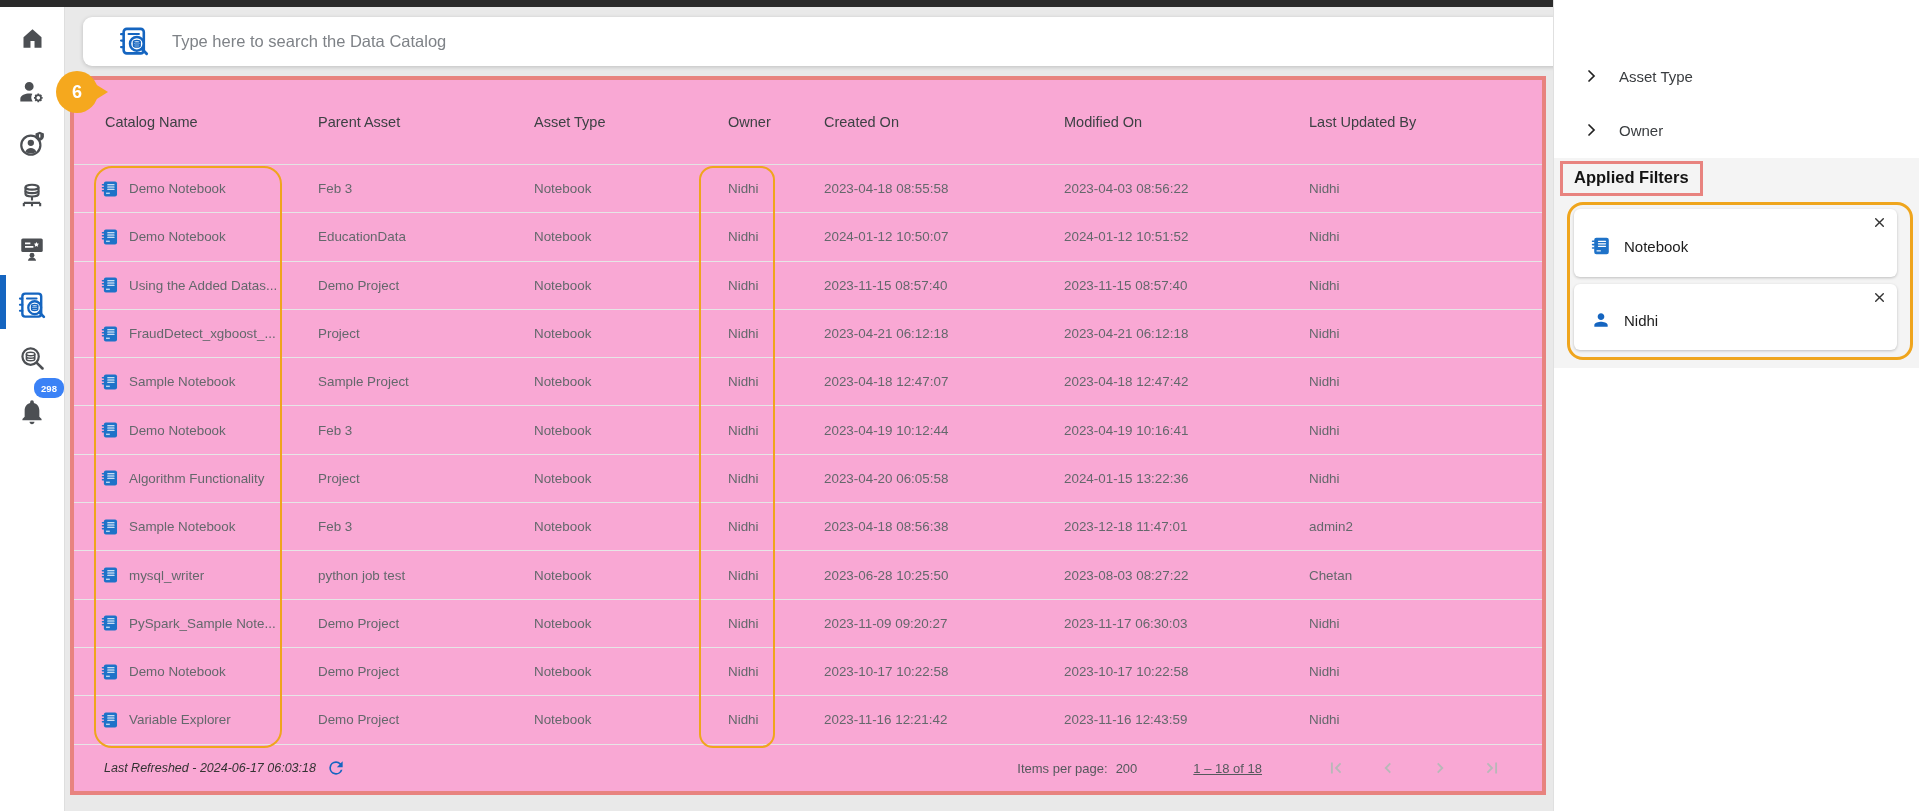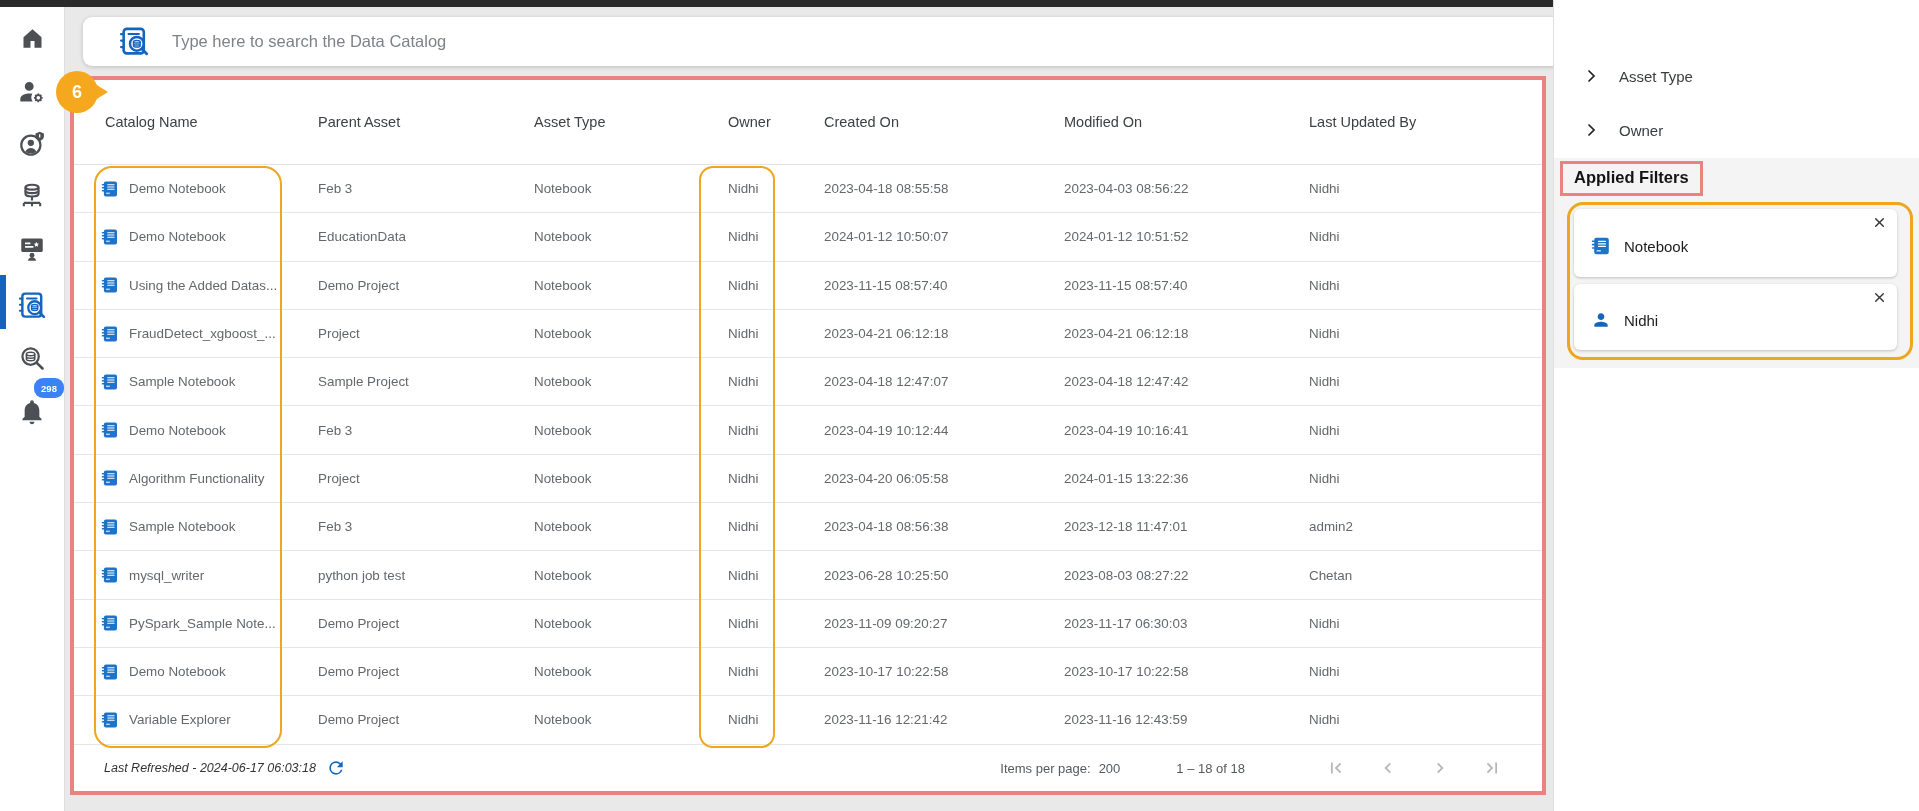--- a/index.html
+++ b/index.html
@@ -20,38 +20,38 @@
   
   .search-card{position:absolute;left:83px;top:17px;width:1611px;height:49px;background:#fff;border-radius:9px;
     box-shadow:0 1px 4px rgba(0,0,0,.18);display:flex;align-items:center;}
   .sc-cat-icon{margin-left:36px;}
   .search-input{flex:1;border:none;outline:none;font-family:"Liberation Sans",sans-serif;font-size:16.5px;color:#3c4043;
     padding-left:22px;background:transparent;}
   .search-input::placeholder{color:#7e8destructive287;color:#7e8287;}
   .sc-actions{display:flex;align-items:center;gap:33px;margin-right:16px;}
   .icon-btn{background:none;border:none;padding:0;cursor:pointer;display:flex;}
   
-  .table-card{position:absolute;left:70px;top:76px;width:1476px;height:719px;background:#ffffff;
+  .table-card{position:absolute;left:70px;top:76px;width:1476px;height:719px;background:#f9a8d4;
     border:4px solid #e8837f;box-sizing:border-box;}
   .t-header,.t-row{display:grid;grid-template-columns:244px 216px 180px 110px 240px 245px auto;align-items:center;}
   .t-header{height:84px;border-bottom:1px solid #e3e3e3;}
   .th{font-size:14.5px;font-weight:500;color:#3d4144;}
   .th:first-child{padding-left:31px;}
   .th-owner{padding-left:14px;}
   .t-row{height:48.3px;border-bottom:1px solid #e6e6e6;box-sizing:border-box;cursor:pointer;}
   .td{font-size:13.4px;color:#64686c;white-space:nowrap;overflow:hidden;}
   .td-name{display:flex;align-items:center;gap:10px;padding-left:27px;}
   .td-owner{padding-left:14px;}
   .t-footer{position:absolute;left:0;right:0;bottom:0;height:46px;display:flex;align-items:center;}
   .refresh-wrap{display:flex;align-items:center;gap:10px;margin-left:30px;}
   .last-refreshed{font-size:12.5px;font-style:italic;color:#333;}
   .pager{position:absolute;right:24px;display:flex;align-items:center;color:#55595d;font-size:13px;}
   .ipp-label{margin-right:8px;}
   .ipp-value{margin-right:56px;cursor:pointer;}
-  .range{margin-right:65px;}
+  .range{margin-right:48px;text-decoration:underline;}
   .pg-btn{background:none;border:none;padding:0;margin:0 15px;cursor:default;display:flex;}
   
   .anno{position:absolute;pointer-events:none;z-index:5;}
   .anno-catalog{left:20px;top:86px;width:184px;height:578px;border:2.5px solid #efa51d;border-radius:18px;}
   .anno-owner{left:625px;top:86px;width:72px;height:578px;border:2.5px solid #efa51d;border-radius:14px;}
   .badge-6{position:absolute;left:56px;top:71px;width:42px;height:42px;border-radius:50%;background:#f5a81e;z-index:10;
     display:flex;align-items:center;justify-content:center;color:#fff;font-size:18px;font-weight:bold;pointer-events:none;}
   .badge-6::after{content:"";position:absolute;left:36px;top:11px;border-top:10px solid transparent;border-bottom:10px solid transparent;
     border-left:16px solid #f5a81e;}
   

